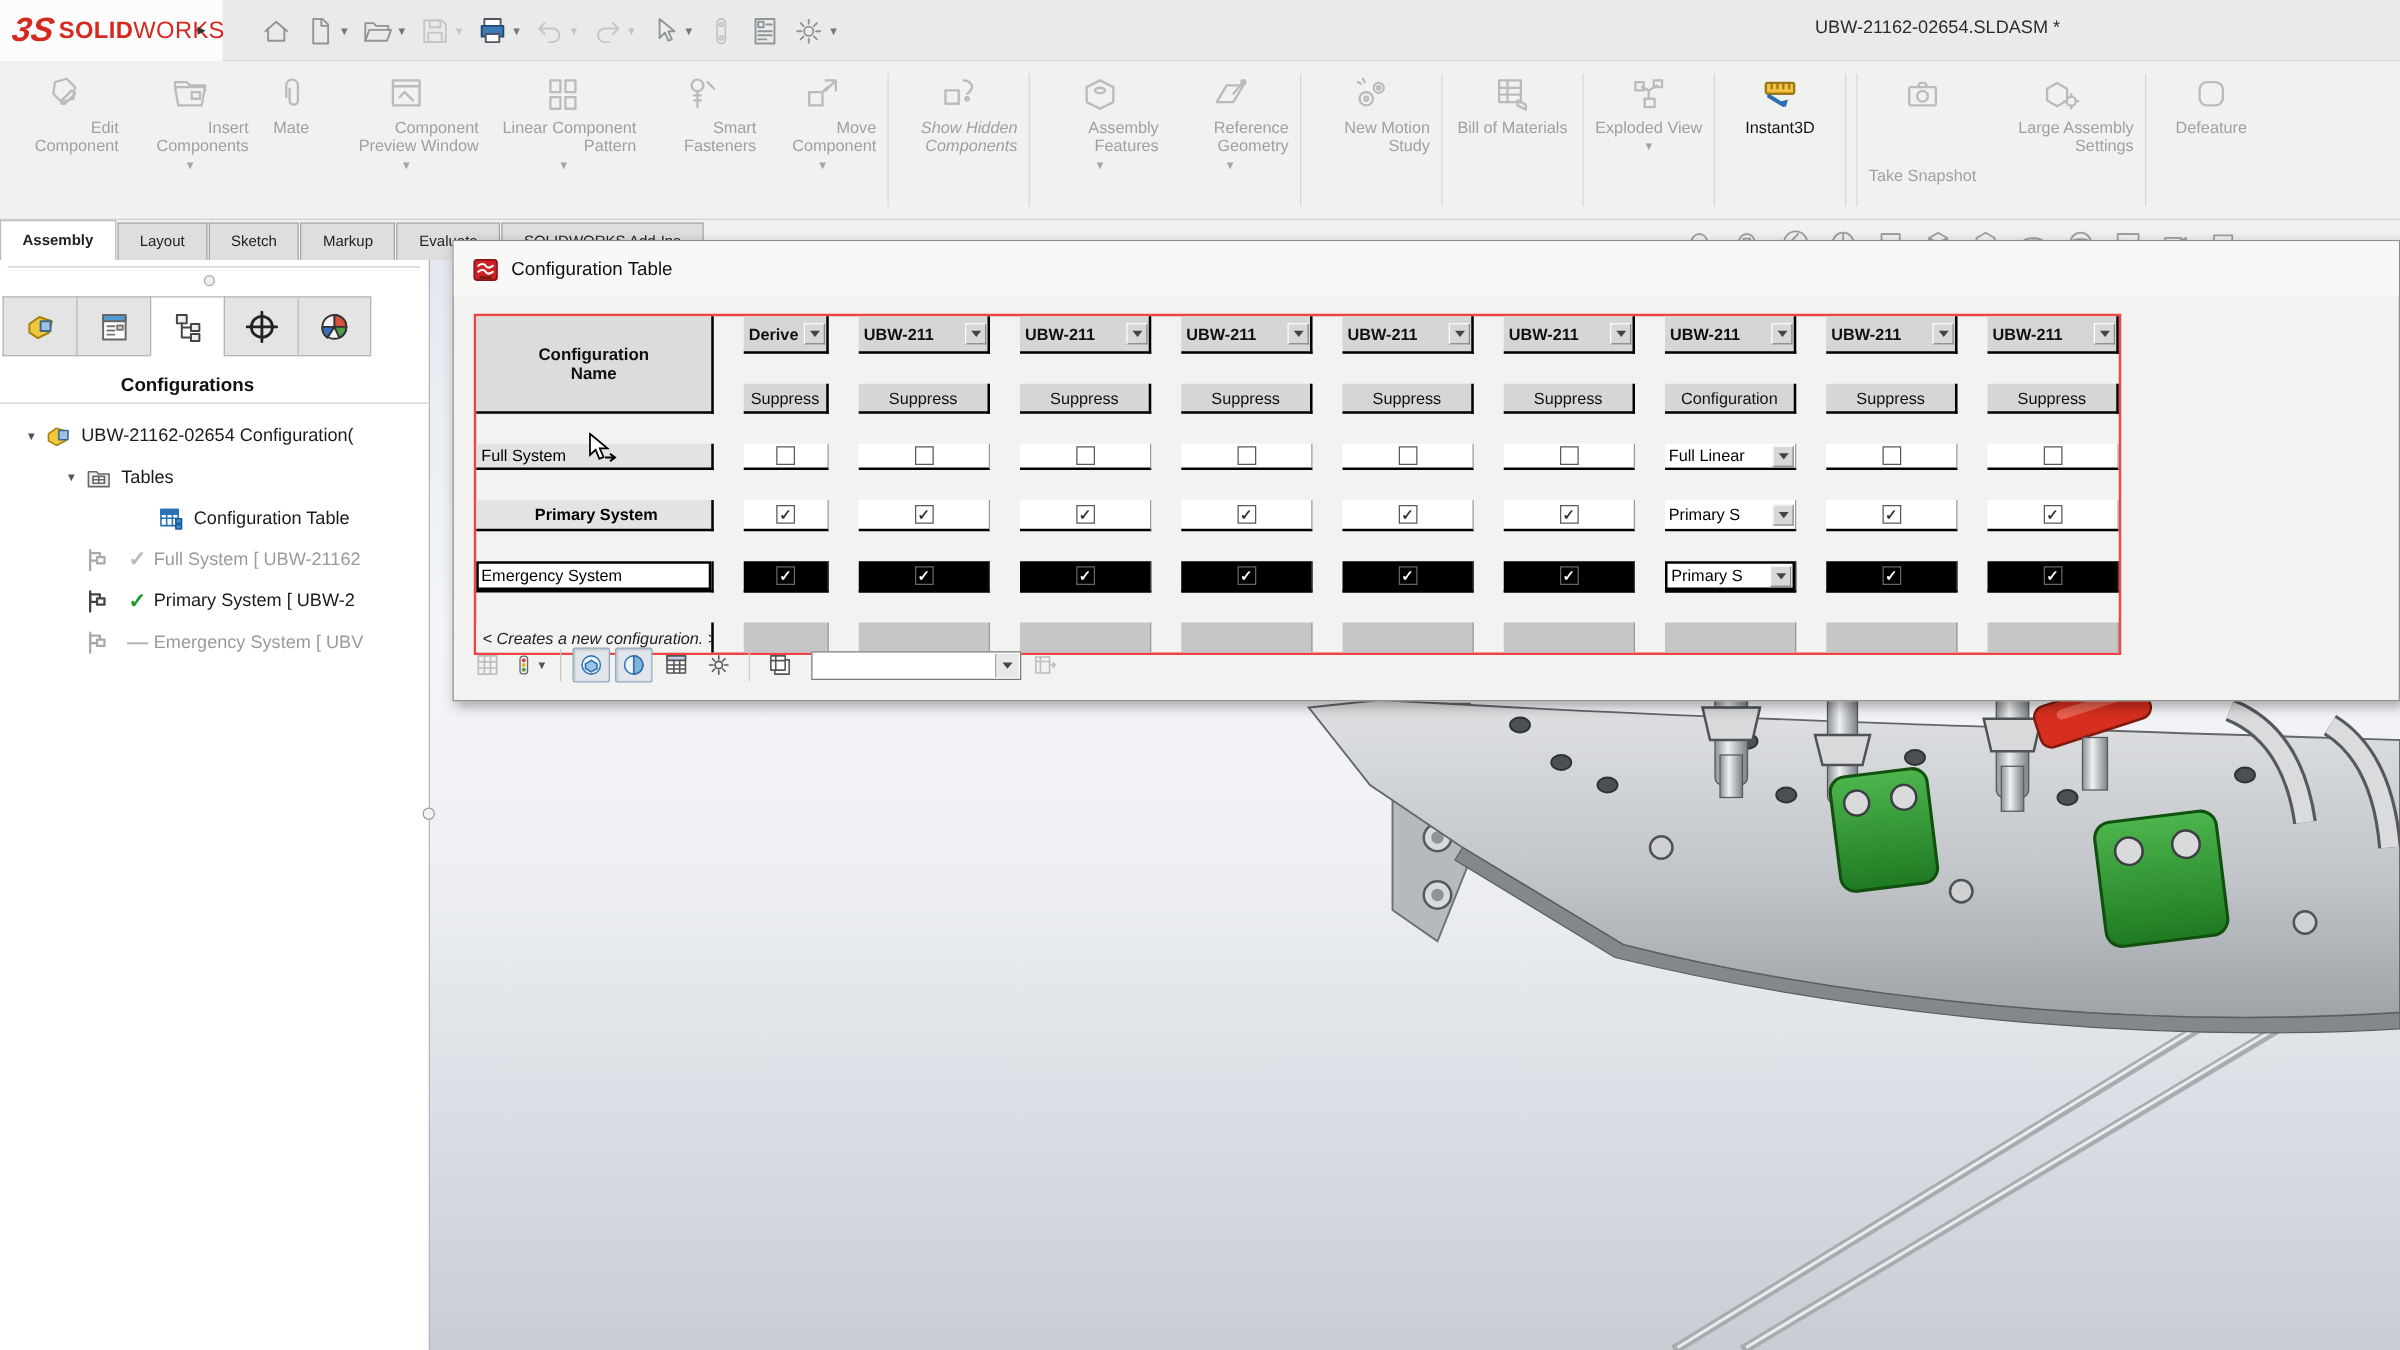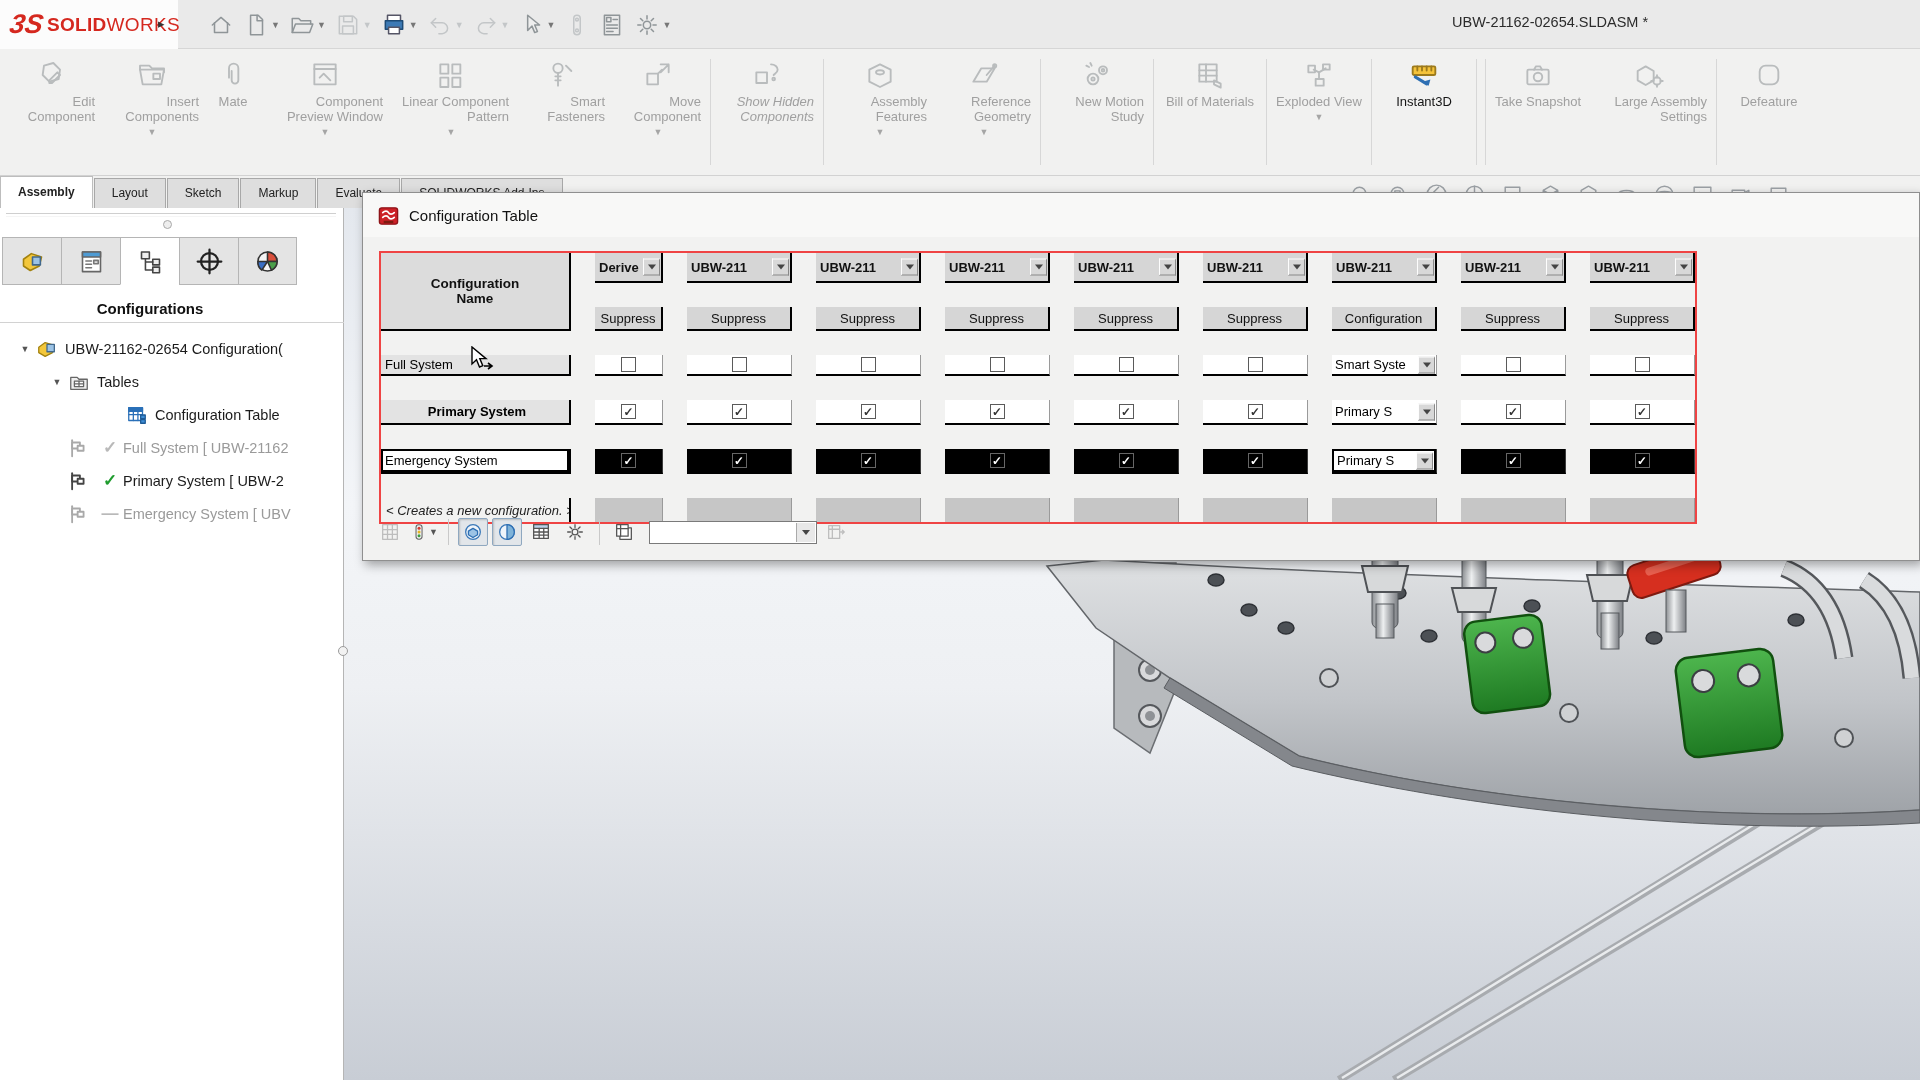--- a/index.html
+++ b/index.html
@@ -368,21 +368,21 @@
             <rect x="3.5" y="5.5" width="17" height="6.5" rx="1" style="fill:#f5c33b;stroke:#9c7a1c"></rect>
             <path d="M7 5.5v3.2M10.5 5.5v3.2M14 5.5v3.2M17.5 5.5v3.2" style="stroke:#9c7a1c"></path>
             <path d="M5.5 13.5l8.5 5.2" style="stroke:#2e6fb3;stroke-width:2.4"></path>
             <path d="M15.5 20l1.3-4.6-5.4 1.5z" style="fill:#2e6fb3;stroke:none"></path>
           </svg>
         </span>
         <span class="lbl">Instant3D</span>
       </div>
       <div class="rsep"></div>
       <div class="rsep"></div>
-      <div class="rbtn" style="width: 96px;">
+      <div class="rbtn" style="width: 96px; gap: 39px;">
         <span class="icon ">
           <svg viewBox="0 0 24 24">
             <rect x="4" y="8" width="16" height="11" rx="1"></rect>
             <circle cx="12" cy="13.5" r="3.2"></circle>
             <path d="M9 8l1.5-2.5h3L15 8"></path>
           </svg>
         </span>
         <span class="lbl">Take Snapshot</span>
       </div>
       <div class="rbtn" style="width: 126px;">
@@ -766,21 +766,21 @@
           <span class="cb"></span>
         </div>
         <div class="cell dcell">
           <span class="cb"></span>
         </div>
         <div class="cell dcell">
           <span class="cb"></span>
         </div>
         <div class="cell dcell">
           <span class="cfgdd">
-            <span>Smart Syste</span>
+            <span>Full Linear</span>
             <span class="ddbtn"></span>
           </span>
         </div>
         <div class="cell dcell">
           <span class="cb"></span>
         </div>
         <div class="cell dcell">
           <span class="cb"></span>
         </div>
         <div class="cell rname bold">

